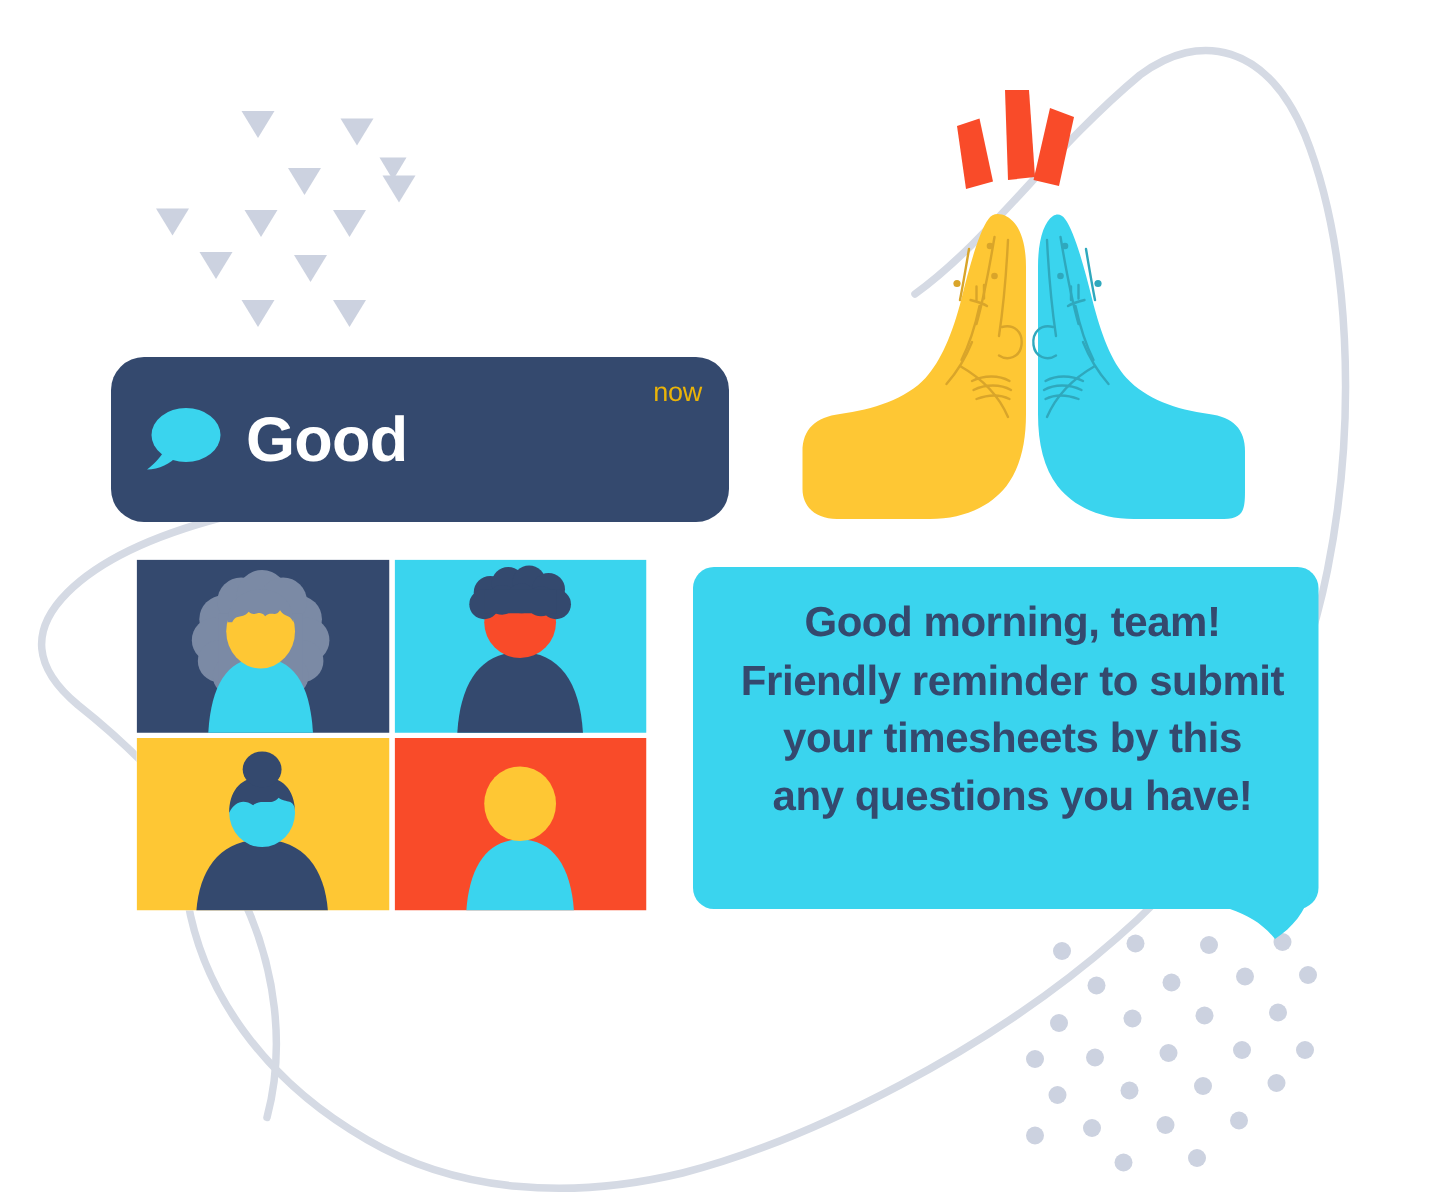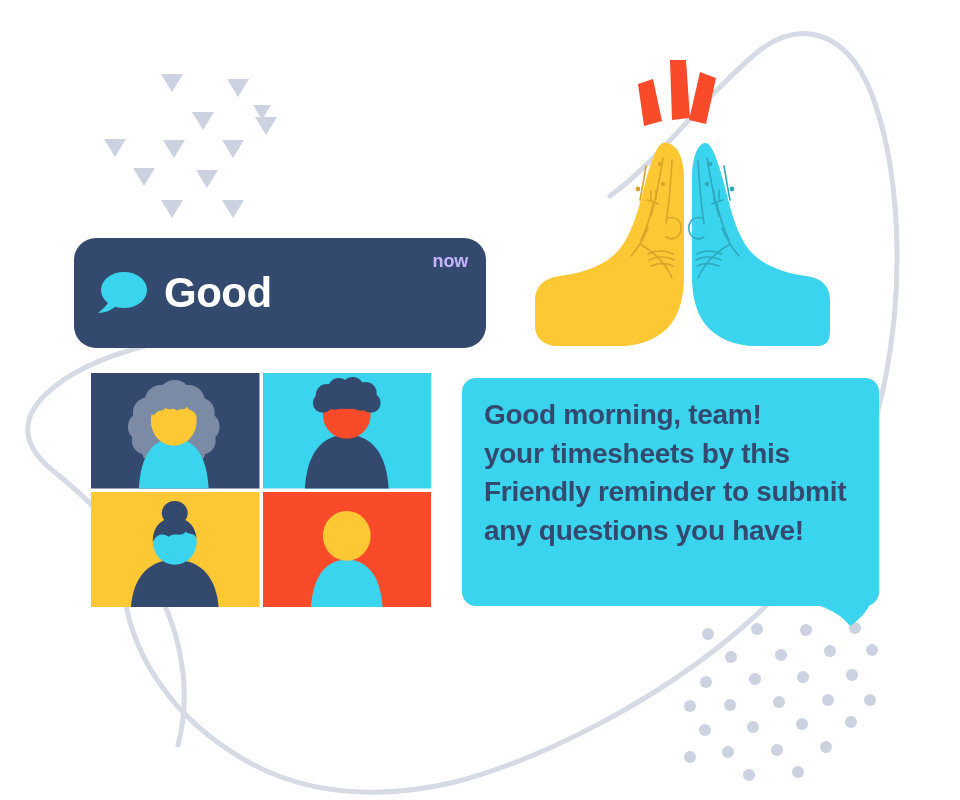--- a/index.html
+++ b/index.html
@@ -51,23 +51,23 @@
     font-size: 42px;
     font-weight: bold;
     letter-spacing: -0.5px;
     line-height: 58px;
     white-space: nowrap;
   }
   .notif-now {
     position: absolute;
     right: 18px;
     top: 13px;
-    color: #c4b5fd;
+    color: #eab308;
     font-size: 18px;
-    font-weight: bold;
+    font-weight: normal;
     letter-spacing: -0.2px;
   }
 
   
   .avatar-grid {
     position: absolute;
     left: 91px;
     top: 373px;
     width: 340px;
     height: 234px;
@@ -106,20 +106,21 @@
   .msg-text {
     position: absolute;
     left: 22px;
     top: 18px;
     width: 382px;
     color: #34496e;
     font-size: 28px;
     font-weight: bold;
     line-height: 38.5px;
     letter-spacing: -0.3px;
+    text-align: center;
   }
 
   
   .hands {
     position: absolute;
     left: 520px;
     top: 58px;
     width: 310px;
     height: 292px;
     z-index: 4;
@@ -343,22 +344,22 @@
           <path d="M 84 68 C 62 68, 50 86, 48 116 L 120 116 C 118 86, 106 68, 84 68 Z" fill="#3ad4ee"></path>
           <ellipse cx="84" cy="44" rx="24" ry="25" fill="#fec734"></ellipse>
         </g>
       </svg>
     </div>
   </div>
 
   <div class="msg-bubble">
     <div class="msg-text">
       <div>Good morning, team!</div>
+      <div>Friendly reminder to submit</div>
       <div>your timesheets by this</div>
-      <div>Friendly reminder to submit</div>
       <div>any questions you have!</div>
     </div>
   </div>
   <svg class="msg-tail" viewBox="0 0 70 48">
     <path d="M 0 0 L 62 0 L 62 14 C 58 28, 50 38, 38 46 C 30 36, 20 30, 8 26 L 0 24 Z" fill="#3ad4ee"></path>
   </svg>
 
 </div>
 
 </body></html>

